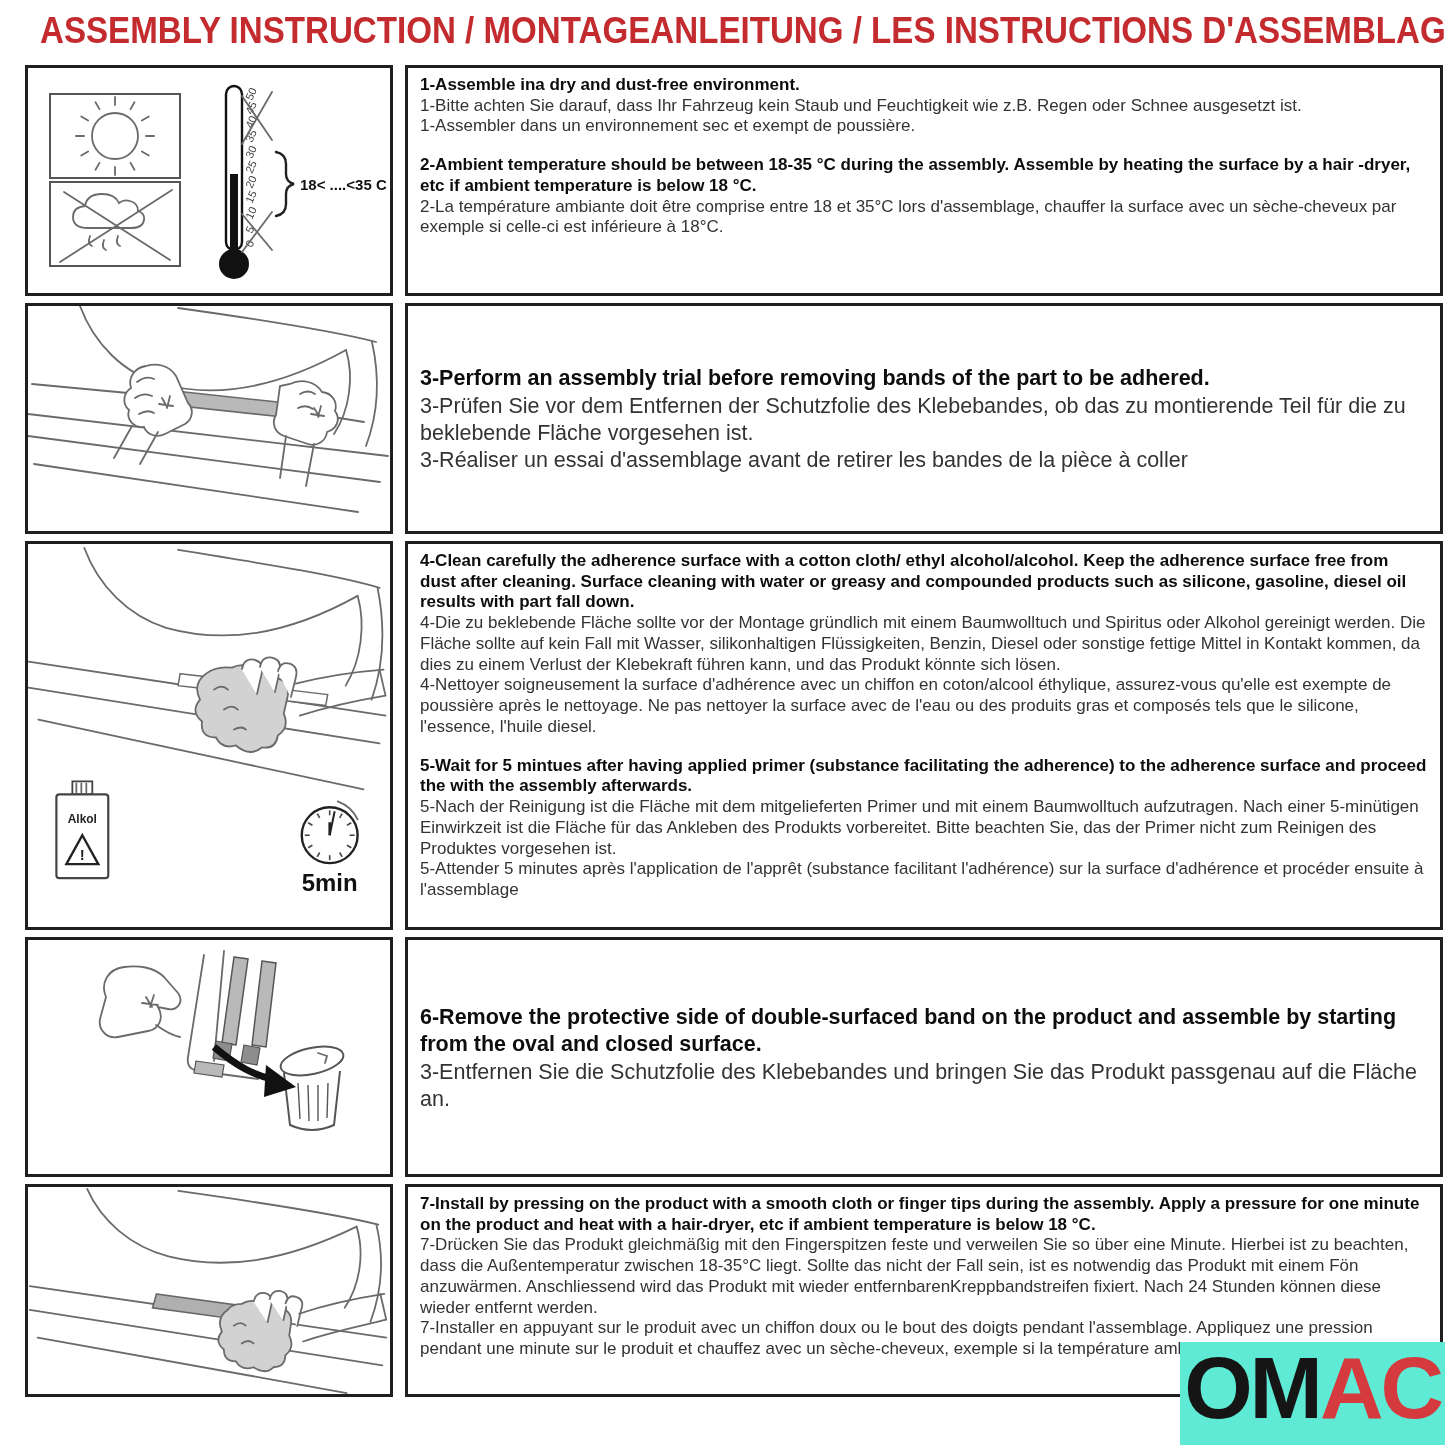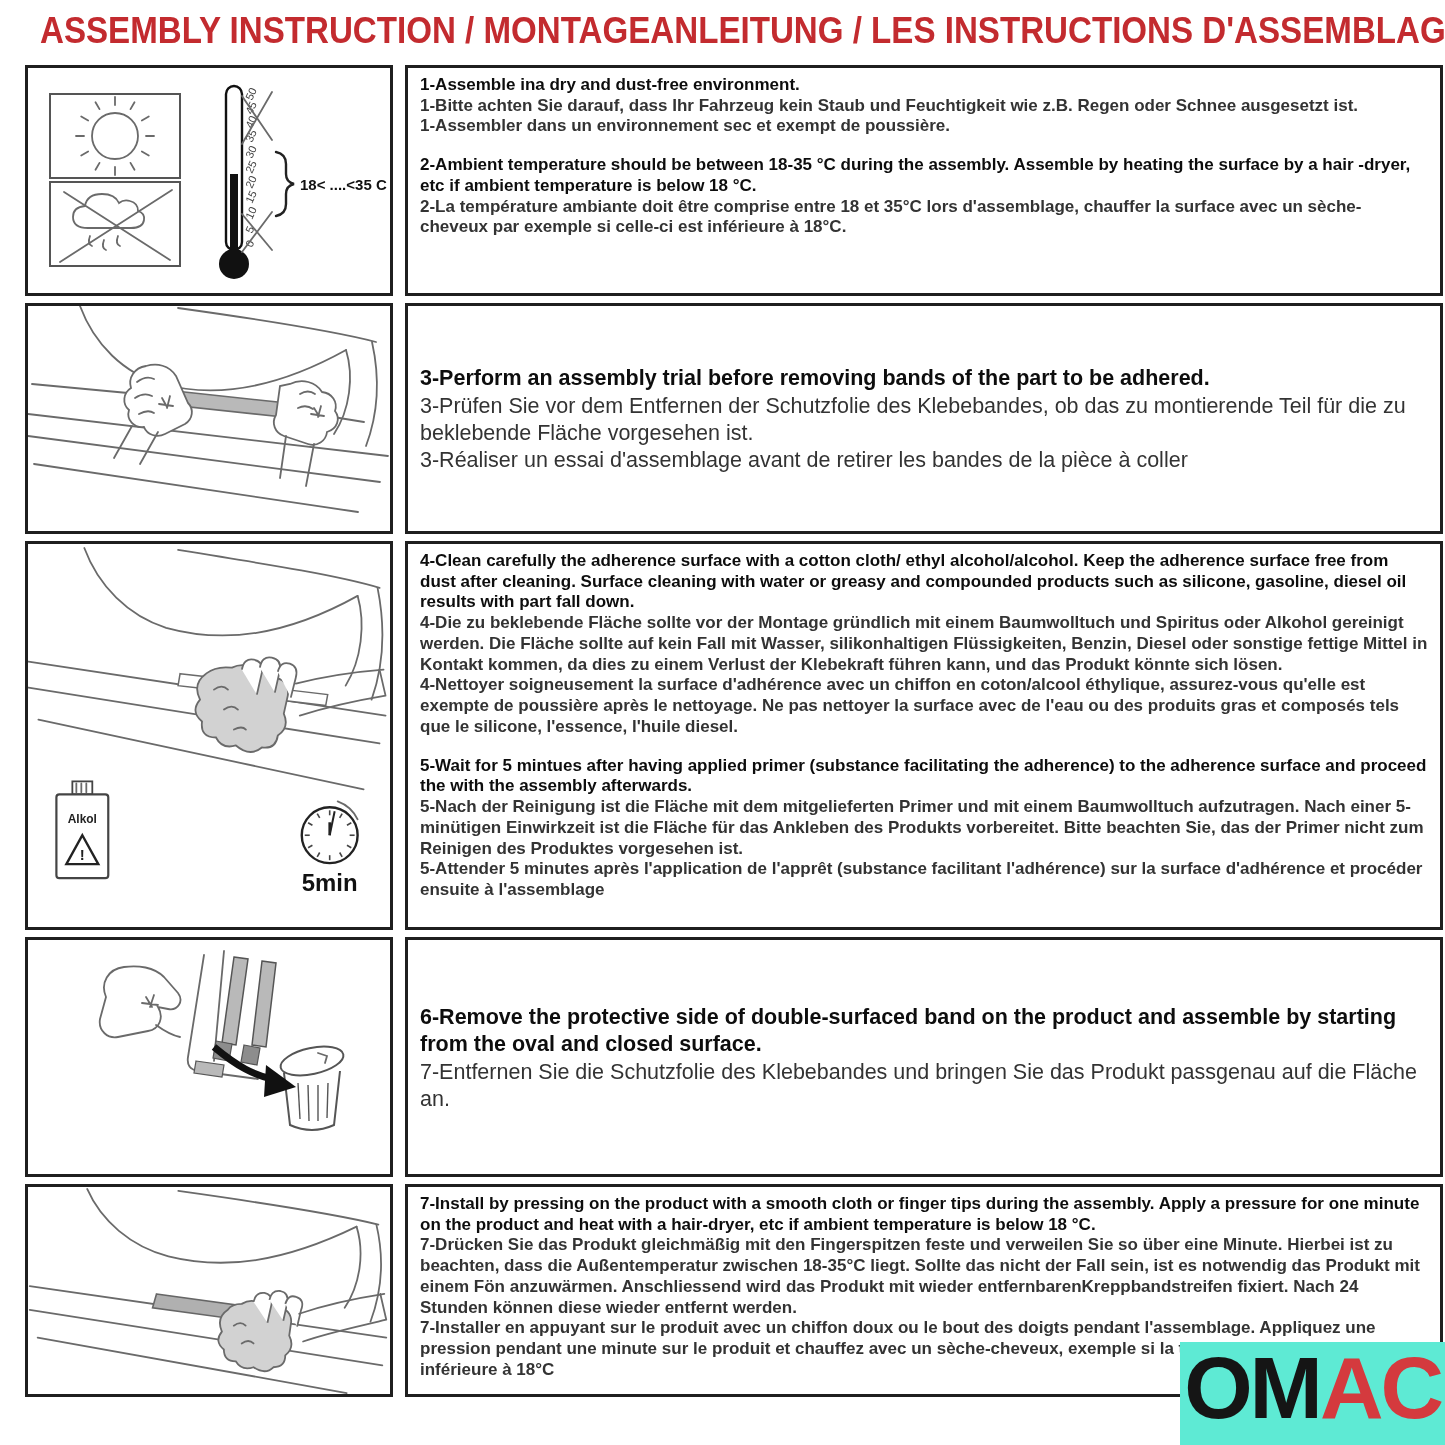--- a/index.html
+++ b/index.html
@@ -14,21 +14,21 @@
   .rbox{position:absolute;left:405px;width:1038px;height:100%;
         border:3px solid #1f1f1f;background:#fff;box-sizing:border-box;
         padding:7px 12px 4px 12px;overflow:hidden;}
   .rbox.center{display:flex;flex-direction:column;justify-content:center;}
   #row1{top:65px;height:231px;}
   #row2{top:303px;height:231px;}
   #row3{top:541px;height:389px;}
   #row4{top:937px;height:240px;}
   #row5{top:1184px;height:213px;}
   p.t{margin:0;color:#333;}
-  p.sm{font-size:17px;line-height:1.22;font-weight:bold;}
+  p.sm{font-size:17px;line-height:1.22;}
   p.lg{font-size:21.5px;line-height:1.27;}
   p.bold{font-weight:bold;color:#0d0d0d;}
   p.gap{margin-top:18px;}
   .ill{width:100%;height:100%;display:block;}
   .ln{fill:none;stroke:#6a6a6a;stroke-width:1.8;stroke-linecap:round;}
   .lnb{fill:none;stroke:#222;stroke-width:2.4;stroke-linecap:round;}
   .logo{position:absolute;left:1180px;top:1342px;width:265px;height:103px;background:#5eead4;
         text-align:right;padding-right:4px;box-sizing:border-box;z-index:5;}
   .logo .word{font-size:88px;font-weight:bold;letter-spacing:-3px;line-height:92px;}
   .logo .lb{color:#151515;}
@@ -238,21 +238,21 @@
           <path class="ln" d="M290,112 l9,3 l-2,7"></path>
         </g>
         <g>
           <path d="M186,106 C210,126 226,134 244,138" fill="none" stroke="#111" stroke-width="7"></path>
           <polygon points="238,124 268,146 236,156" fill="#111"></polygon>
         </g>
       </svg>
     </div>
     <div class="rbox center">
       <p class="t lg bold">6-Remove the protective side of double-surfaced band on the product and assemble by starting from the oval and closed surface.</p>
-      <p class="t lg">7-Entfernen Sie die Schutzfolie des Klebebandes und bringen Sie das Produkt passgenau auf die Fläche an.</p>
+      <p class="t lg">3-Entfernen Sie die Schutzfolie des Klebebandes und bringen Sie das Produkt passgenau auf die Fläche an.</p>
     </div>
   </div>
 
   <div class="row" id="row5">
     <div class="lbox">
       <svg class="ill" viewBox="0 0 362 209">
         <g class="ln">
           <path d="M58,2 C72,34 102,60 140,70 C196,84 256,76 330,40"></path>
           <path d="M150,4 C250,18 312,28 352,38"></path>
           <path d="M330,40 C338,66 334,98 318,122"></path>

